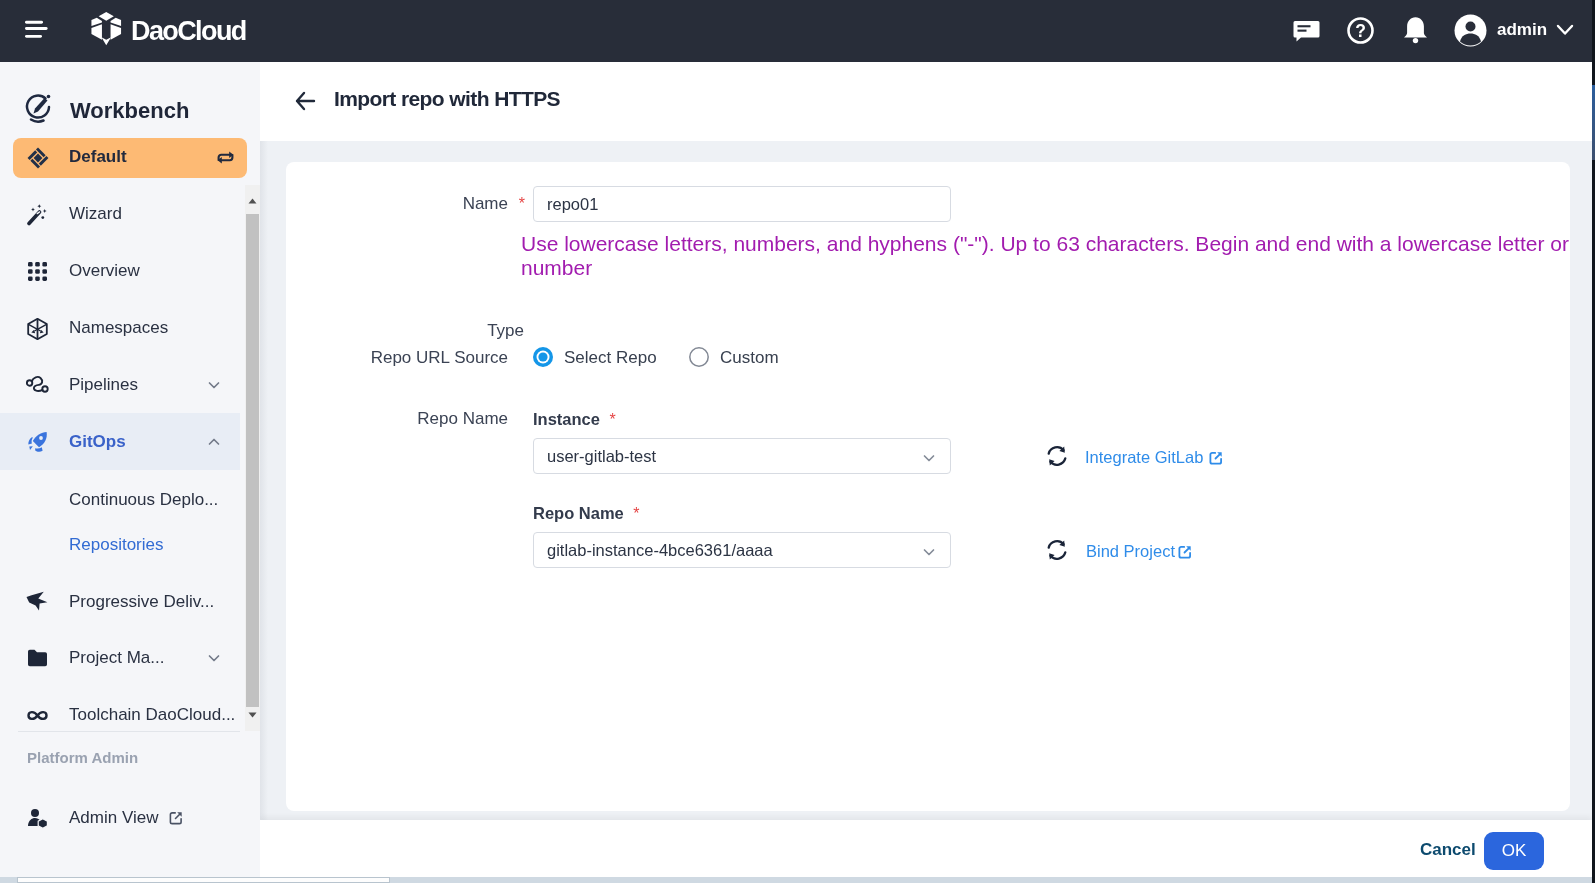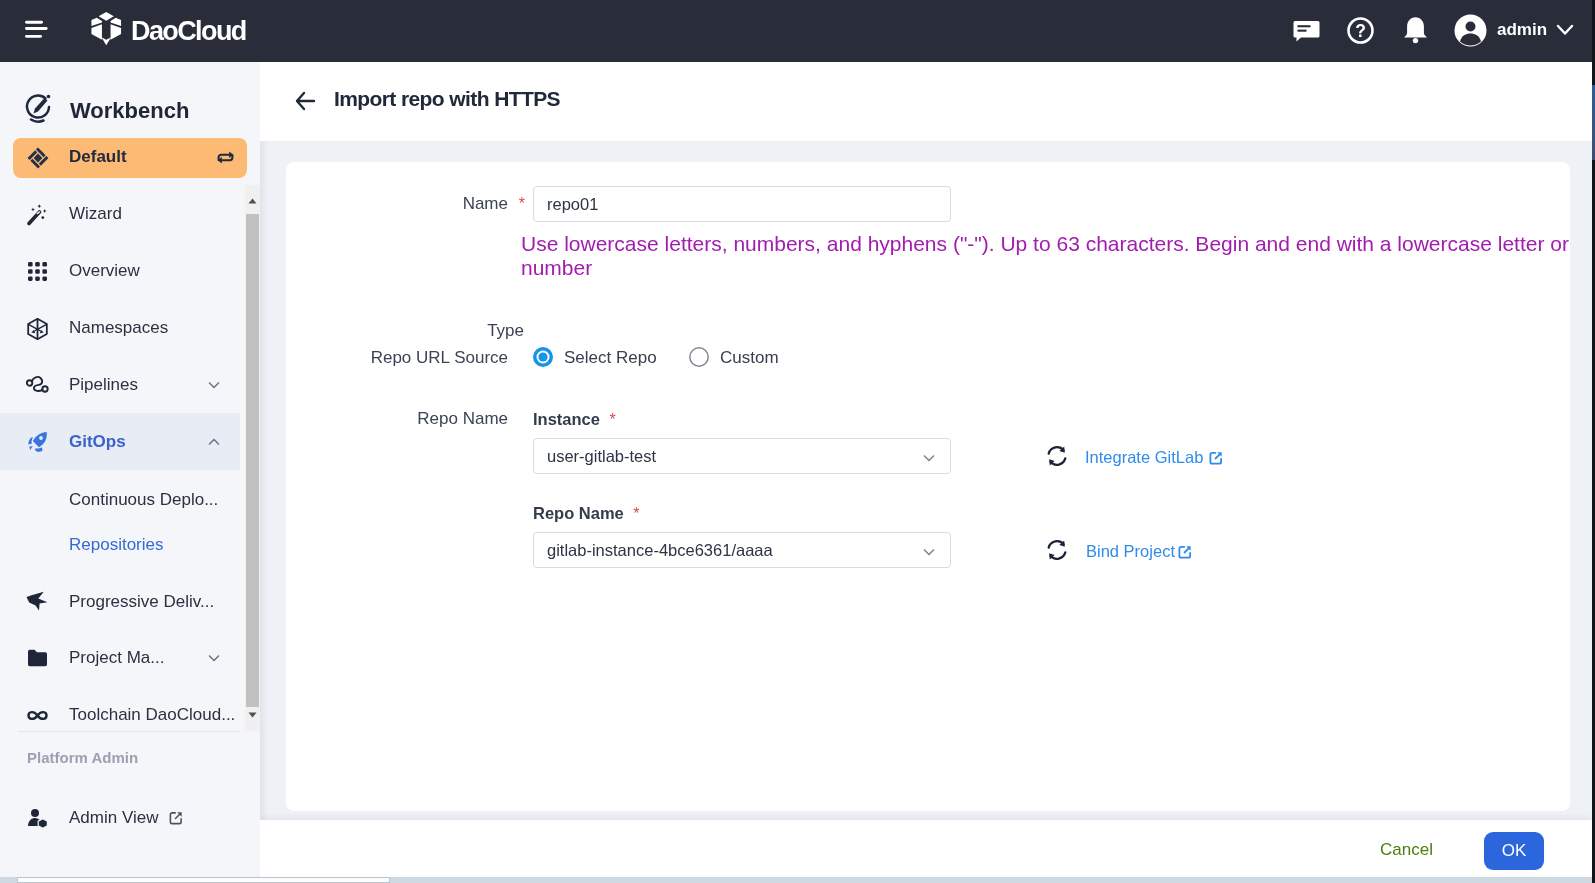--- a/index.html
+++ b/index.html
@@ -31,21 +31,21 @@
 #card { position:absolute; left:26px; top:100px; width:1284px; height:649px; background:#fff; border-radius:8px; }
 #footer { position:absolute; left:0; top:758px; width:1332px; height:63px; background:#fff; box-shadow:0 -3px 6px rgba(0,0,0,0.05); }
 .flabel { position:absolute; font-size:17px; color:#3b4354; text-align:right; width:180px; }
 .fstar { position:absolute; right:-17px; top:1px; color:#e54545; font-size:16px; }
 .finput { position:absolute; left:273px; width:418px; height:36px; border:1px solid #d7dbe2; border-radius:4px; background:#fff; font-size:16.5px; color:#2c3444; line-height:34px; padding-left:13px; }
 .helper { position:absolute; left:261px; font-size:21px; color:#a21caf; }
 .selchev { position:absolute; right:14px; top:12px; }
 .sstar { color:#e54545; font-size:16px; font-weight:400; margin-left:5px; }
 .sublabel { position:absolute; left:273px; font-size:16.5px; font-weight:600; color:#333b4c; }
 .bluelink { position:absolute; font-size:16.5px; color:#2f8ce9; }
-#cancel { position:absolute; left:1120px; top:20px; font-size:17px; color:#4d7c0f; }
+#cancel { position:absolute; left:1160px; top:20px; font-size:17px; color:#0c4a6e;font-weight:bold; }
 #okbtn { position:absolute; left:1224px; top:12px; width:60px; height:38px; background:#2b66dd; border-radius:9px; color:#fff; font-size:17px; text-align:center; line-height:38px; }
 
 #rstrip { position:absolute; left:1592px; top:0; width:3px; height:883px; background:#10151c; }
 #rthumb { position:absolute; left:1592px; top:85px; width:3px; height:75px; background:linear-gradient(#2b5e9e,#3d4f6e); }
 #hscroll { position:absolute; left:0; top:877px; width:1592px; height:6px; background:#cfd9e2; }
 #hthumb { position:absolute; left:17px; top:877px; width:373px; height:6px; background:#fdfdfd; border:1px solid #b8c4ce; }
 </style>
 </head>
 <body>
 <div id="main">

